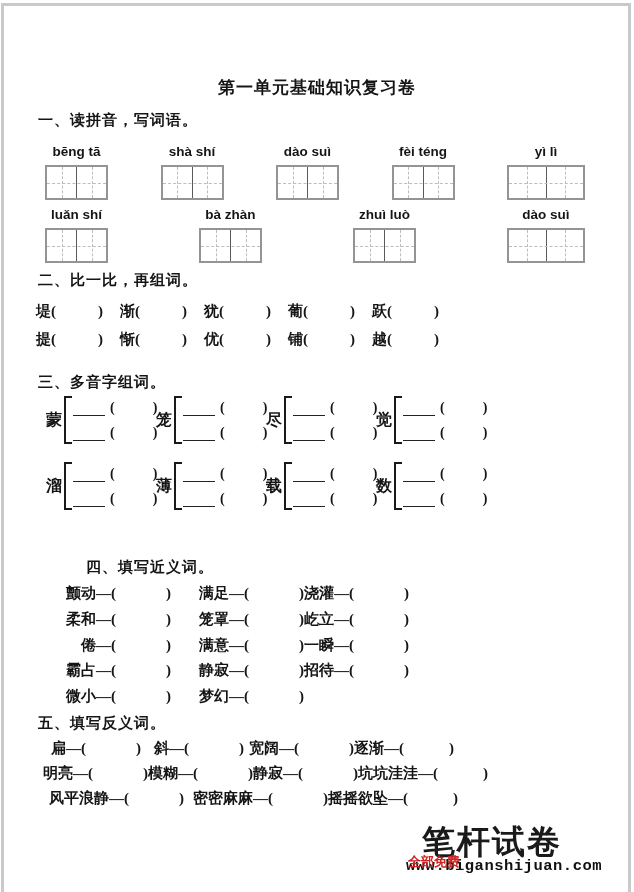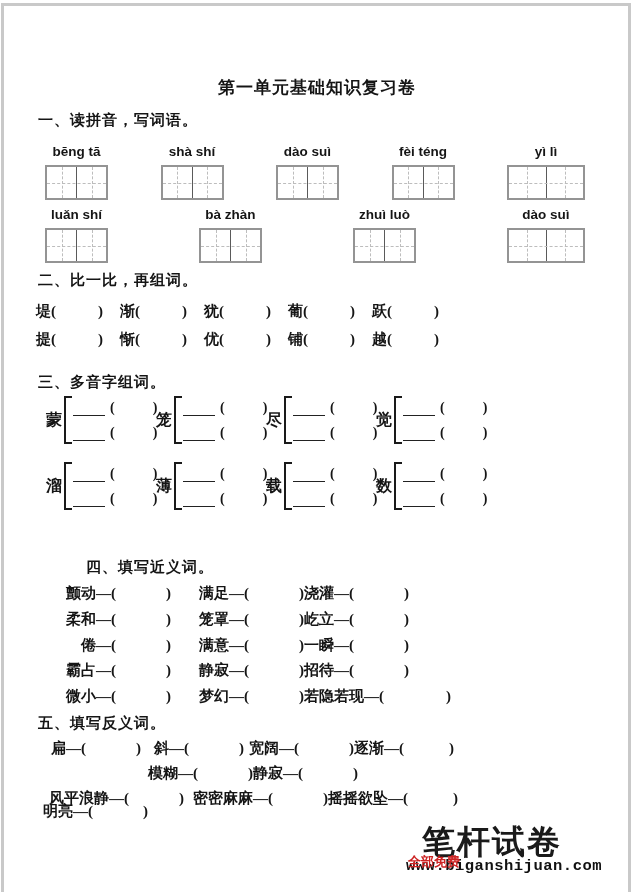--- a/index.html
+++ b/index.html
@@ -76,21 +76,21 @@
   .plines { display: flex; flex-direction: column; gap: 8px; margin-left: 2px; }
   .pline { display: flex; align-items: flex-end; height: 17px; font-size: 14px; font-weight: bold; }
   .ul { width: 32px; border-bottom: 1.5px solid #222; margin-right: 5px; }
 
   
   .wrow { position: absolute; left: 36px; display: flex; font-size: 15px; font-weight: bold; white-space: nowrap; text-align: right; }
   #s4r1 { top: 584px; } #s4r2 { top: 610px; } #s4r3 { top: 636px; }
   #s4r4 { top: 661px; } #s4r5 { top: 687px; }
   #s5r1 { top: 739px; } #s5r2 { top: 764px; } #s5r3 { top: 789px; }
   .w105 { width: 105px; } .w103 { width: 103px; } .w110 { width: 110px; }
-  .w112 { width: 112px; margin-top: 38px; } .w101 { width: 101px; } .w109 { width: 109px; }
+  .w112 { width: 112px; } .w101 { width: 101px; } .w109 { width: 109px; }
   .w135 { width: 135px; } .w133 { width: 133px; }
   .w148 { width: 148px; } .w144 { width: 144px; }
 
   
   .watermark { position: absolute; left: 406px; top: 824px; }
   .wm-brand {
     font-size: 33px; font-weight: bold; letter-spacing: 2px;
     margin-left: 16px; color: #1a1a1a; line-height: 1.1;
   }
   .wm-tag {
@@ -367,35 +367,35 @@
   <span><span>一瞬</span><span>—</span><span>(</span><span class="blank bk50"></span><span>)</span></span>
 </div>
 <div class="wrow" id="s4r4">
   <span class="w135"><span>霸占</span><span>—</span><span>(</span><span class="blank bk50"></span><span>)</span></span>
   <span class="w133"><span>静寂</span><span>—</span><span>(</span><span class="blank bk50"></span><span>)</span></span>
   <span><span>招待</span><span>—</span><span>(</span><span class="blank bk50"></span><span>)</span></span>
 </div>
 <div class="wrow" id="s4r5">
   <span class="w135"><span>微小</span><span>—</span><span>(</span><span class="blank bk50"></span><span>)</span></span>
   <span class="w133"><span>梦幻</span><span>—</span><span>(</span><span class="blank bk50"></span><span>)</span></span>
-  <span><span>若隐若现</span><span>—</span><span>(</span><span class="blank bk62"></span><span>)</span></span>
 </div>
 
 <div class="heading" id="h5">五、填写反义词。</div>
 
 <div class="wrow" id="s5r1">
   <span class="w105"><span>扁</span><span>—</span><span>(</span><span class="blank bk50"></span><span>)</span></span>
   <span class="w103"><span>斜</span><span>—</span><span>(</span><span class="blank bk50"></span><span>)</span></span>
   <span class="w110"><span>宽阔</span><span>—</span><span>(</span><span class="blank bk50"></span><span>)</span></span>
   <span><span>逐渐</span><span>—</span><span>(</span><span class="blank bk45"></span><span>)</span></span>
 </div>
 <div class="wrow" id="s5r2">
   <span class="w112"><span>明亮</span><span>—</span><span>(</span><span class="blank bk50"></span><span>)</span></span>
   <span class="w101"><span>模糊</span><span>—</span><span>(</span><span class="blank bk50"></span><span>)</span></span>
   <span class="w109"><span>静寂</span><span>—</span><span>(</span><span class="blank bk50"></span><span>)</span></span>
+  <span><span>坑坑洼洼</span><span>—</span><span>(</span><span class="blank bk45"></span><span>)</span></span>
 </div>
 <div class="wrow" id="s5r3">
   <span class="w148"><span>风平浪静</span><span>—</span><span>(</span><span class="blank bk50"></span><span>)</span></span>
   <span class="w144"><span>密密麻麻</span><span>—</span><span>(</span><span class="blank bk50"></span><span>)</span></span>
   <span><span>摇摇欲坠</span><span>—</span><span>(</span><span class="blank bk45"></span><span>)</span></span>
 </div>
 
 <div class="watermark">
   <div class="wm-brand">笔杆试卷</div>
   <div class="wm-tag">全部免费</div>

